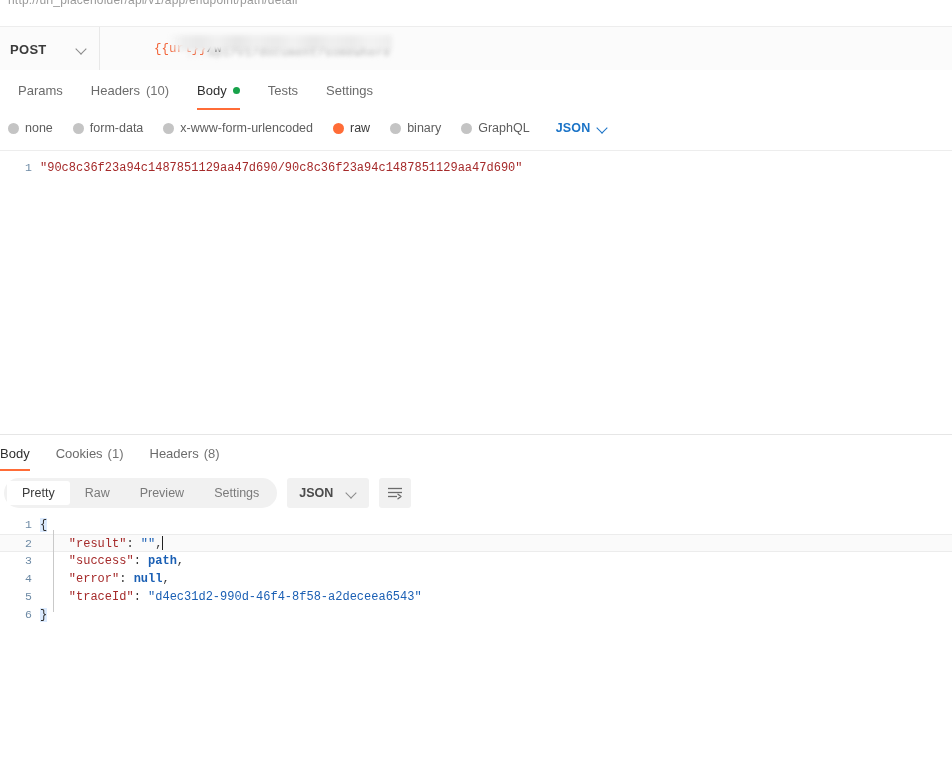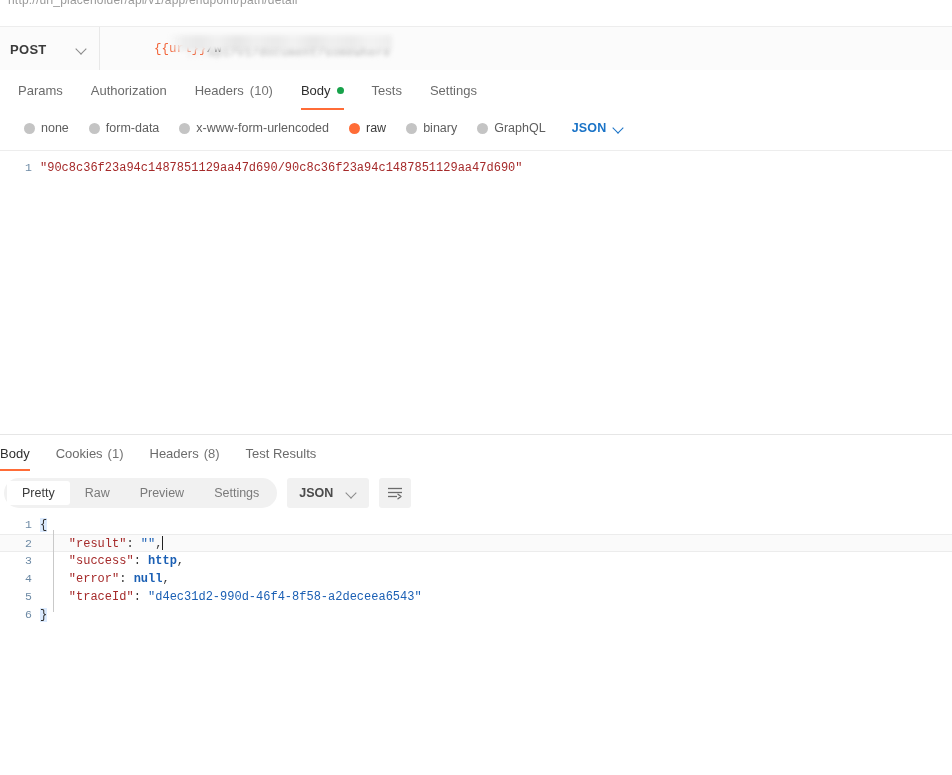--- a/index.html
+++ b/index.html
@@ -171,21 +171,21 @@
     display: inline-block;
   }
 
   
   .body-types {
     position: absolute;
     left: 0; top: 112px;
     width: 952px; height: 32px;
     display: flex;
     align-items: center;
-    padding-left: 24px;
+    padding-left: 8px;
     box-sizing: border-box;
     background: #ffffff;
   }
   .radio-item {
     display: flex;
     align-items: center;
     gap: 6px;
     margin-right: 20px;
     font-size: 12.5px;
     color: #5e5e5e;
@@ -412,23 +412,20 @@
         <span class="blur-text">...api/v1/document/somewhere</span>
       </span>
     </div>
   </div>
 
   <div class="req-tabs">
     <div class="req-tab">
       <span>Params</span>
     </div>
     <div class="req-tab">
-      <span>Authorization</span>
-    </div>
-    <div class="req-tab">
       <span>Headers</span>
       <span class="tab-count">(10)</span>
     </div>
     <div class="req-tab active">
       <span>Body</span>
       <span class="green-dot"></span>
     </div>
     <div class="req-tab">
       <span>Tests</span>
     </div>
@@ -479,23 +476,20 @@
     <div class="res-tab active">
       <span>Body</span>
     </div>
     <div class="res-tab">
       <span>Cookies</span>
       <span class="tab-count">(1)</span>
     </div>
     <div class="res-tab">
       <span>Headers</span>
       <span class="tab-count">(8)</span>
-    </div>
-    <div class="res-tab">
-      <span>Test Results</span>
     </div>
   </div>
 
   <div class="res-toolbar">
     <div class="seg-group">
       <div class="seg-btn active">
         <span>Pretty</span>
       </div>
       <div class="seg-btn">
         <span>Raw</span>
@@ -528,21 +522,21 @@
       <span class="code-text"><span class="brace">{</span></span>
     </div>
 
     <div class="res-line highlight">
       <span class="gutter-num">2</span>
       <span class="code-text">    <span class="tok-key">"result"</span><span class="tok-punct">: </span><span class="tok-val">""</span><span class="tok-punct">,</span><span class="caret"></span></span>
     </div>
 
     <div class="res-line">
       <span class="gutter-num">3</span>
-      <span class="code-text">    <span class="tok-key">"success"</span><span class="tok-punct">: </span><span class="tok-bool">http</span><span class="tok-punct">,</span></span>
+      <span class="code-text">    <span class="tok-key">"success"</span><span class="tok-punct">: </span><span class="tok-bool">path</span><span class="tok-punct">,</span></span>
     </div>
 
     <div class="res-line">
       <span class="gutter-num">4</span>
       <span class="code-text">    <span class="tok-key">"error"</span><span class="tok-punct">: </span><span class="tok-bool">null</span><span class="tok-punct">,</span></span>
     </div>
 
     <div class="res-line">
       <span class="gutter-num">5</span>
       <span class="code-text">    <span class="tok-key">"traceId"</span><span class="tok-punct">: </span><span class="tok-val">"d4ec31d2-990d-46f4-8f58-a2deceea6543"</span></span>

